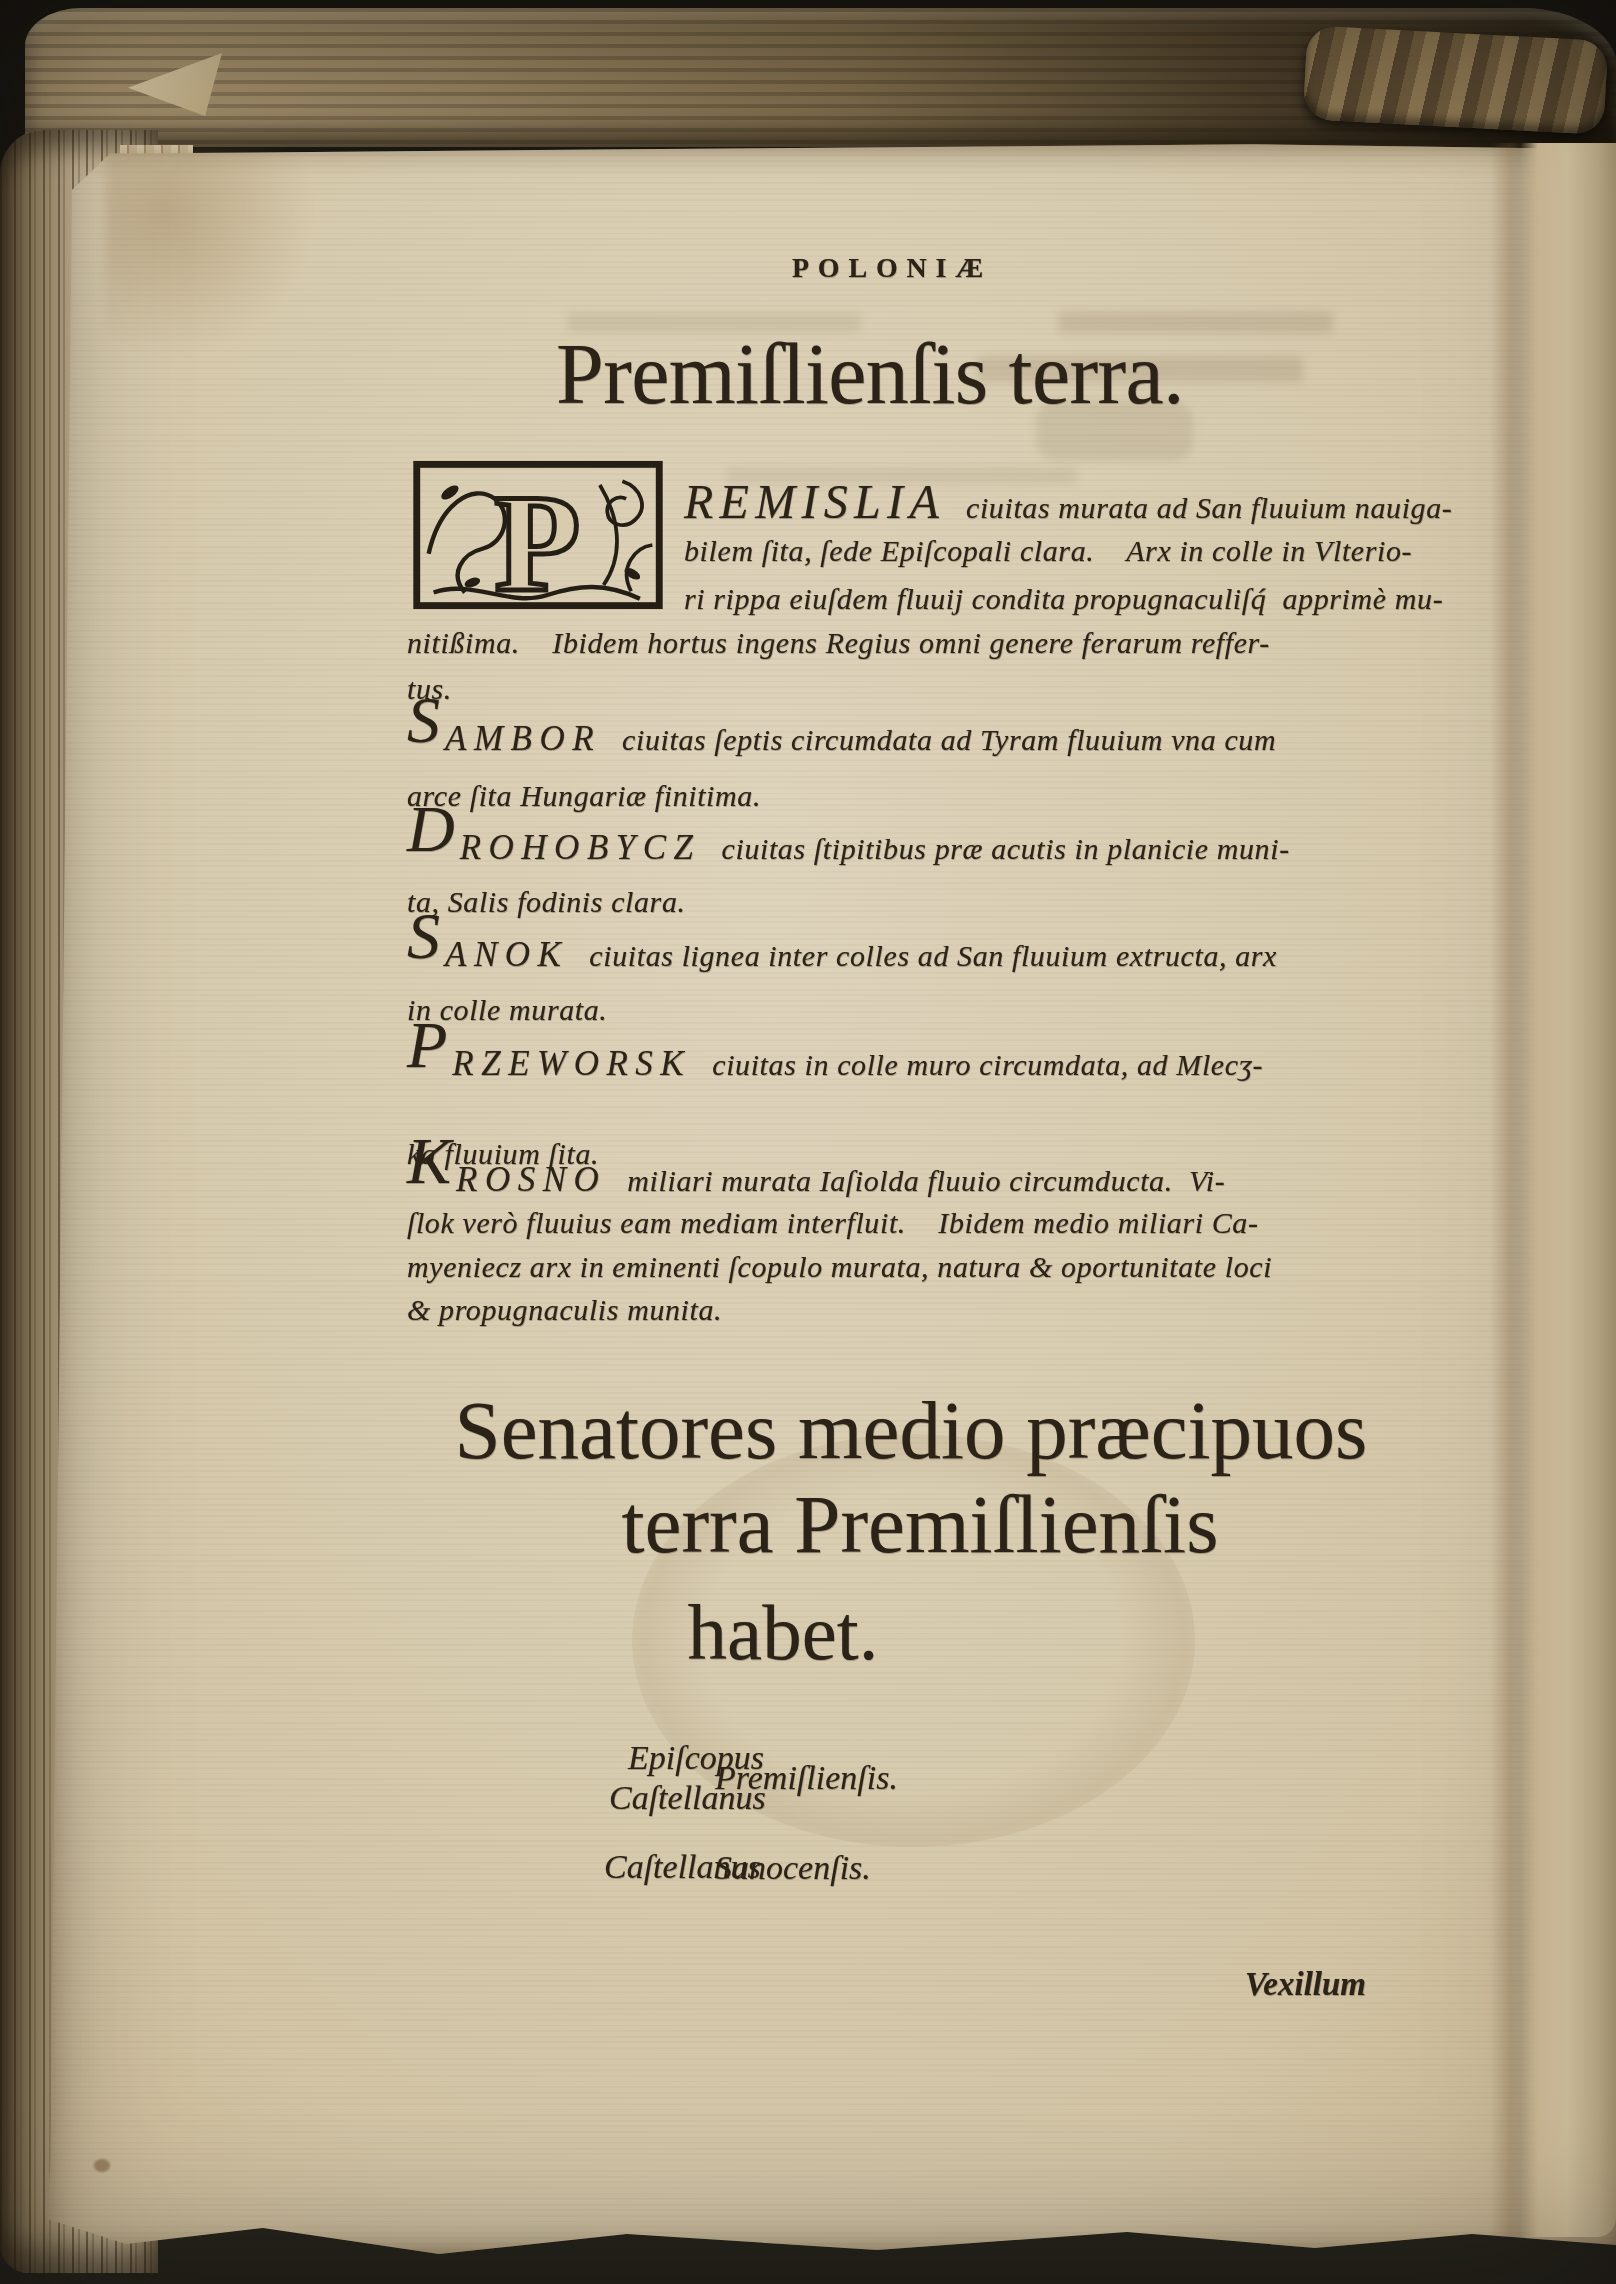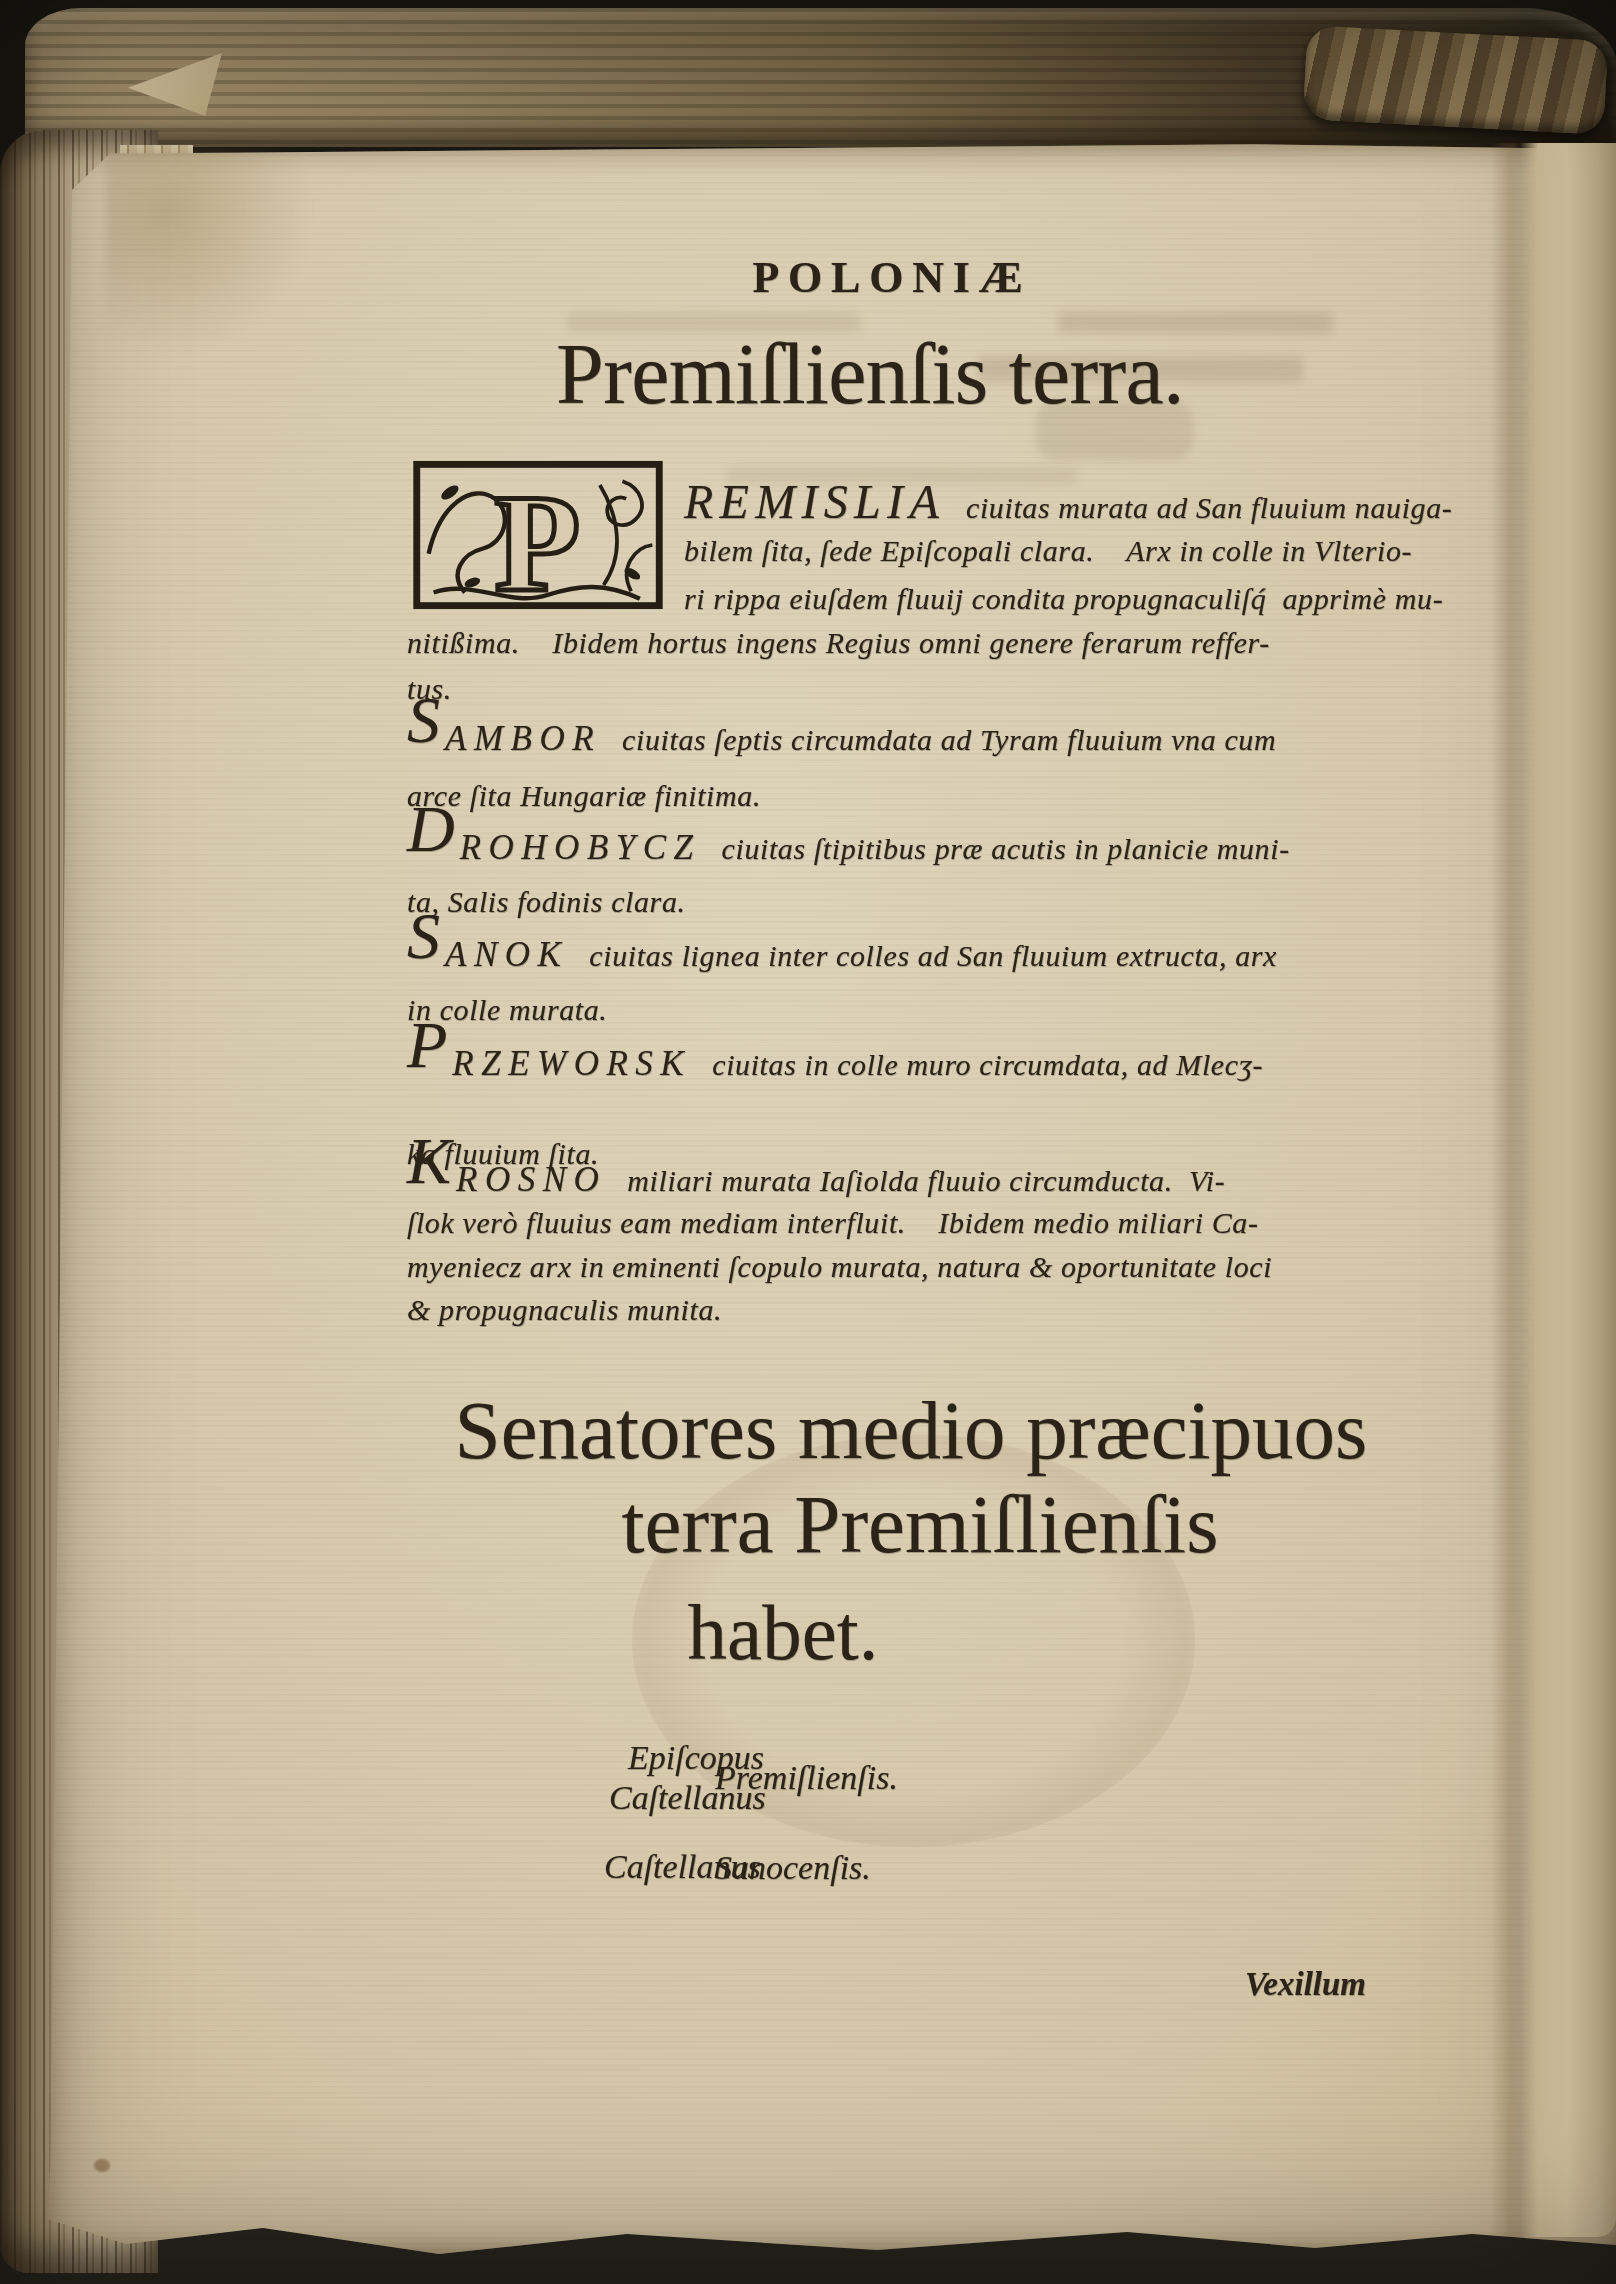--- a/index.html
+++ b/index.html
@@ -53,21 +53,21 @@
   .g-e{left:726px;top:468px;width:351px;height:16.3px;background:rgba(110,90,60,.10);}
   .blotch{position:absolute;left:632px;top:1434px;width:563px;height:413px;border-radius:50%;
     background:radial-gradient(ellipse,rgba(0,0,0,0) 52%,rgba(140,115,75,.13) 68%,rgba(0,0,0,0) 82%);}
   .vignette{position:absolute;inset:0;pointer-events:none;
     box-shadow:inset 0 0 163px rgba(10,8,4,.5);}
 
   
   .ink{position:absolute;color:#2b2318;white-space:pre;
     text-shadow:0.6px 0.6px 0 rgba(40,30,18,.28),-0.3px -0.3px 0 rgba(40,30,18,.14),0 0 1.3px rgba(70,45,20,.18);}
   .runhead{top:252px;left:892px;transform:translateX(-50%);
-    font-size:44px;font-weight:bold;letter-spacing:8.8px;}
+    font-size:28px;font-weight:bold;letter-spacing:8.8px;}
   .booktitle{top:331px;left:870px;transform:translateX(-50%);
     font-size:86px;line-height:1;letter-spacing:-0.6px;}
   .pline{font-style:italic;font-size:30px;line-height:39px;letter-spacing:0.6px;}
   .lead{display:inline-block;font-size:35px;letter-spacing:7.5px;}
   .lead::first-letter{float:left;font-size:66px;line-height:44px;margin:-21px 5px 0 0;letter-spacing:0;}
   .lead-flat{display:inline-block;font-size:48px;letter-spacing:6.3px;}
   .lr{margin-left:21px;text-align:right;}
   .bigline{line-height:1;}
   .h1a{top:1389px;left:911px;transform:translateX(-50%);font-size:83px;}
   .h1b{top:1483px;left:920px;transform:translateX(-50%);font-size:83px;text-align:right;}

